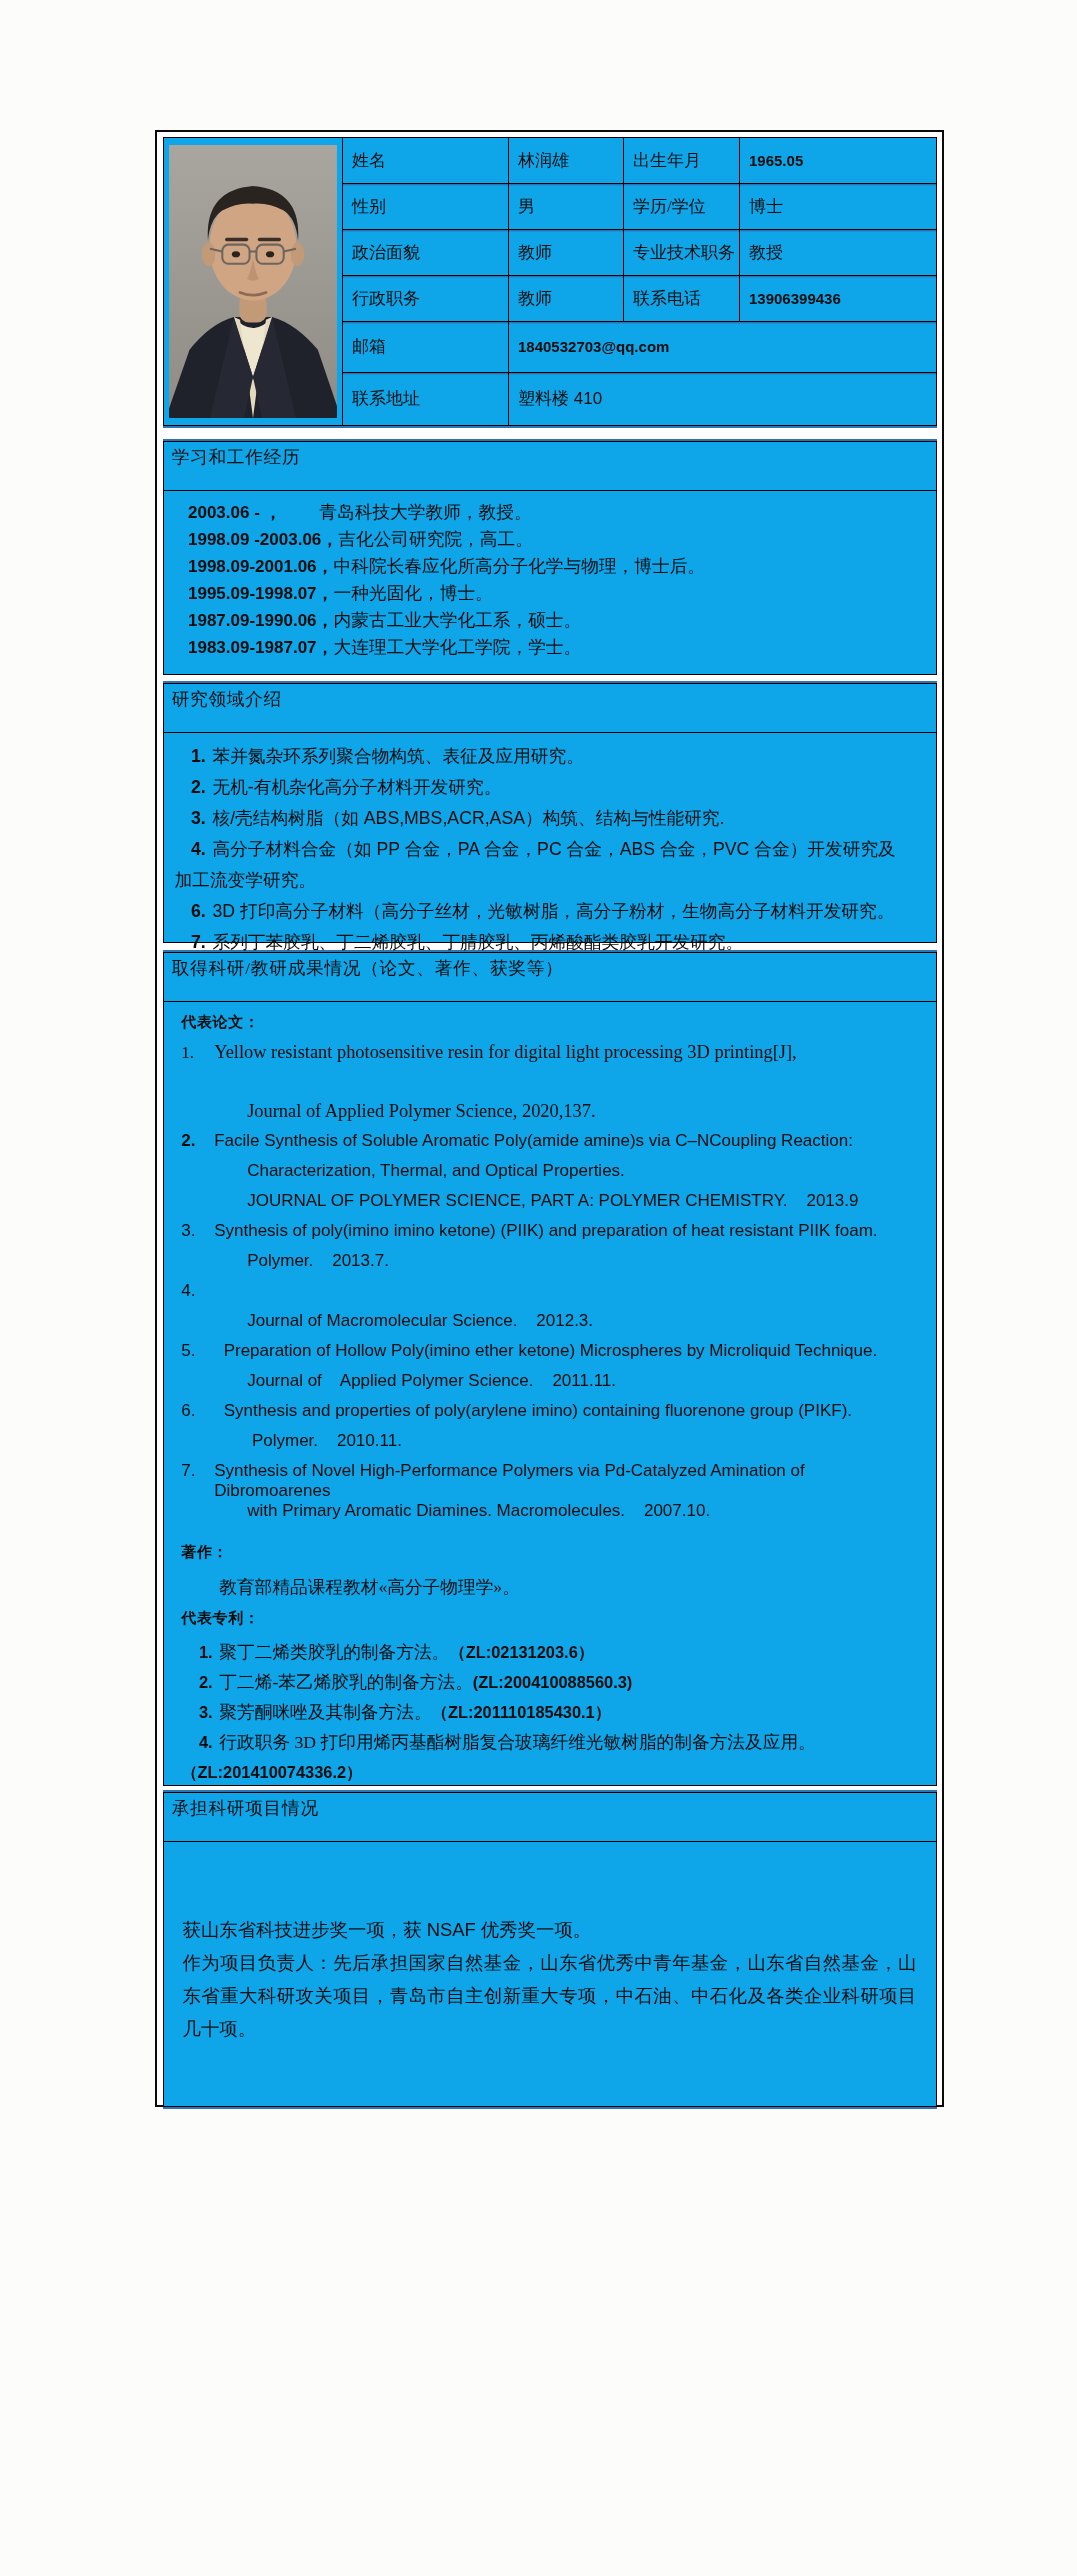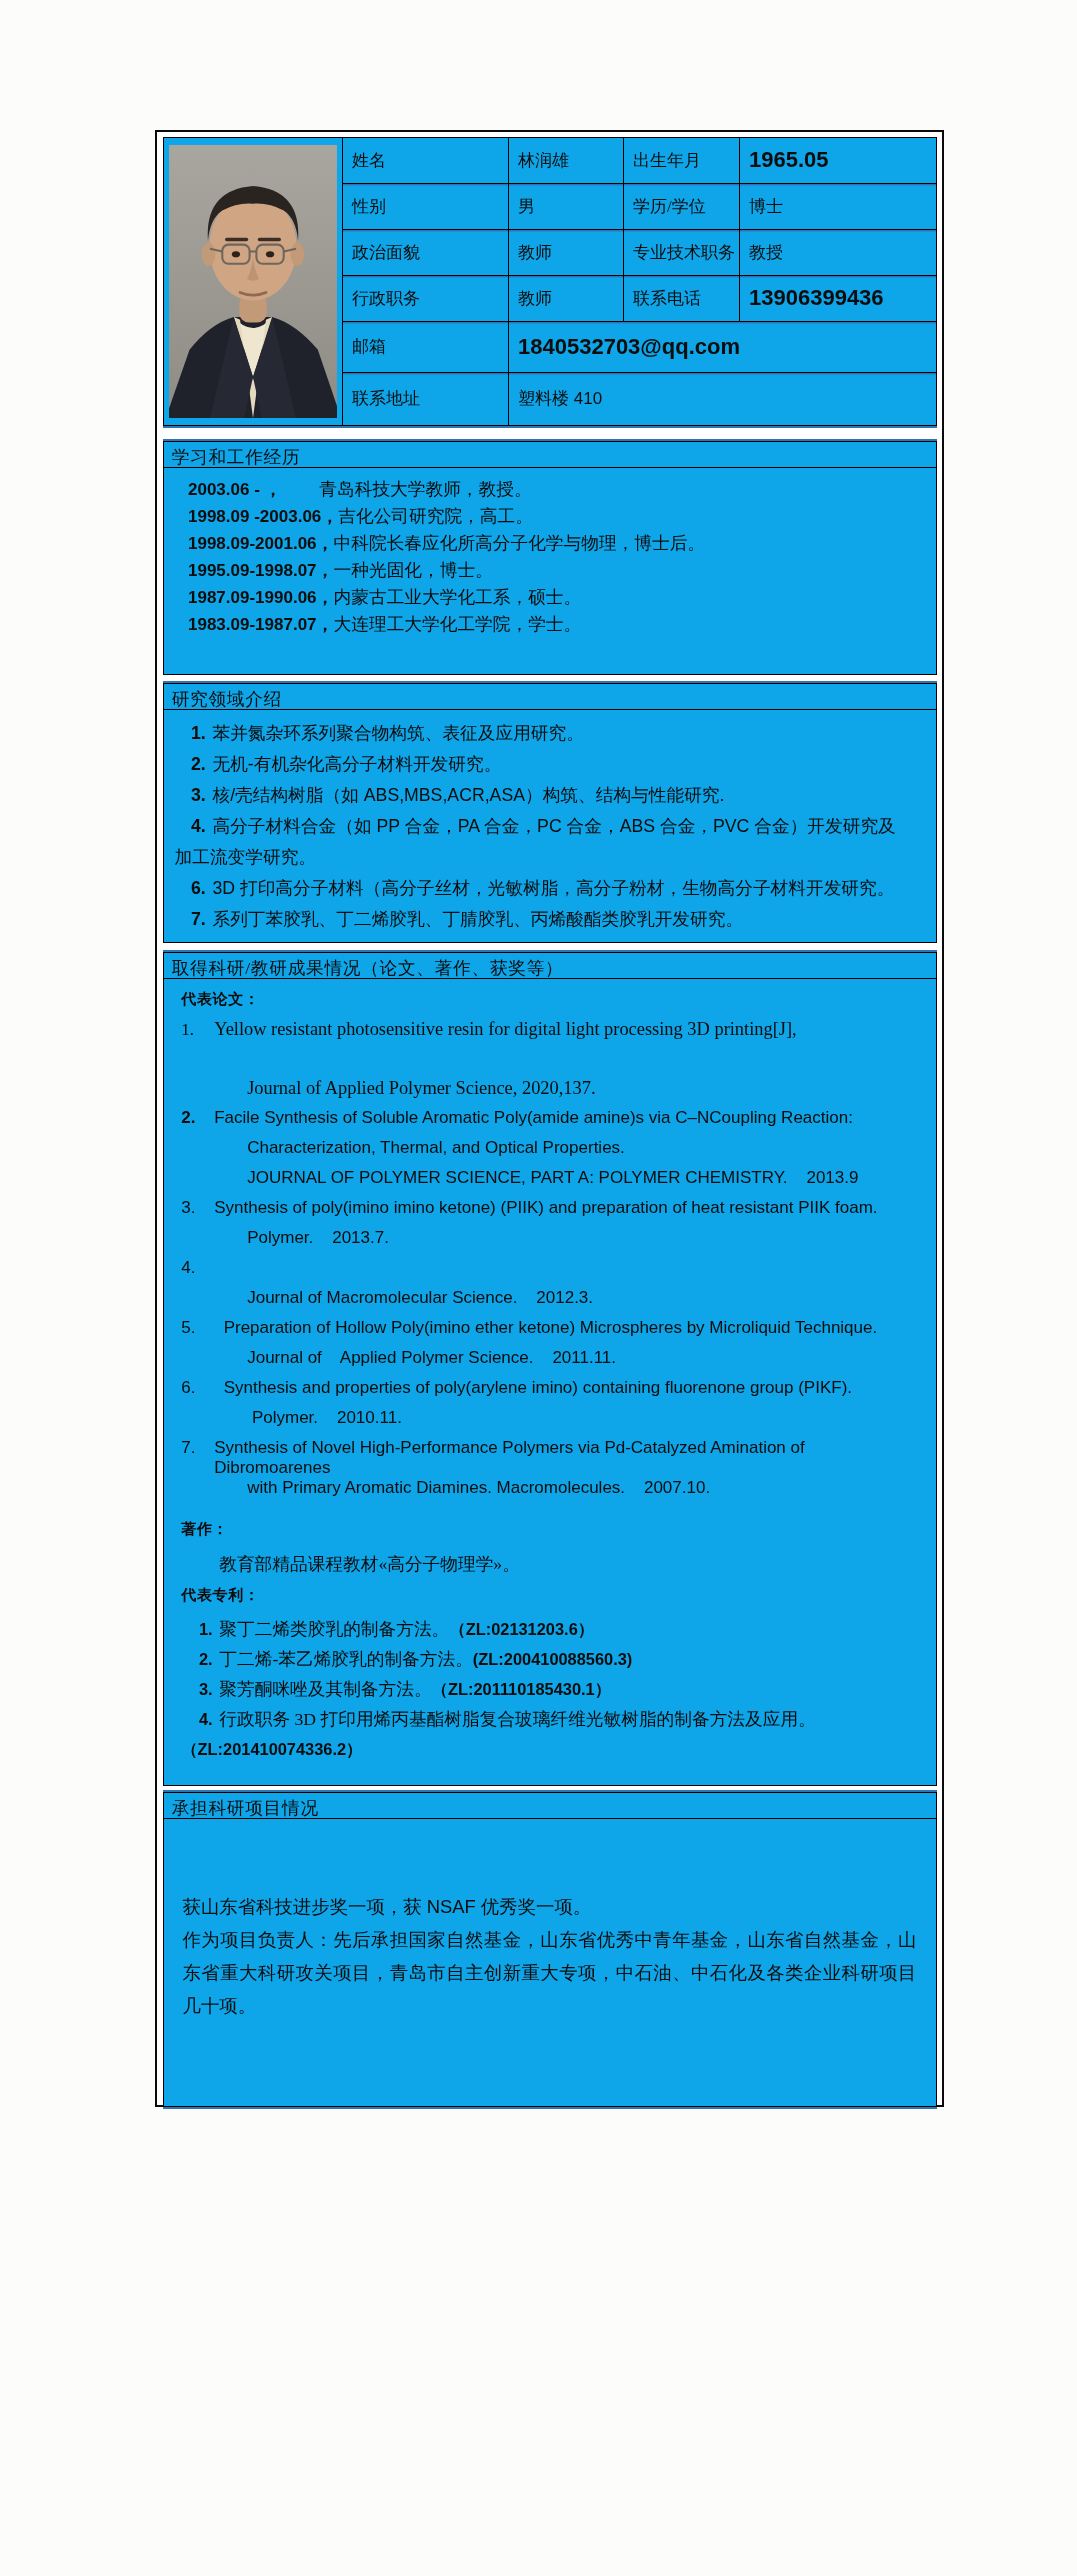--- a/index.html
+++ b/index.html
@@ -26,28 +26,28 @@
     height:289px;margin-bottom:15px;
     display:grid;
     grid-template-columns:179px 166px 115px 116px 1fr;
     grid-template-rows:46px 46px 46px 46px 51px 1fr;
   }
   .cell{padding:0 0 0 9.5px;display:flex;align-items:center;font-size:17px;}
   .br{border-right:1.4px solid #000;}
   .bb{border-bottom:1.4px solid #000;box-shadow:0 1.4px 0 0 var(--blue);}
   .lab{font-family:"Liberation Serif",serif;}
   .val{font-family:"Liberation Sans",sans-serif;}
-  .val.num{font-weight:600;font-size:22px;}
+  .val.num{font-weight:600;font-size:15px;}
   .photo-cell{grid-row:1/7;grid-column:1;border-right:1.4px solid #000;display:flex;align-items:center;justify-content:center;}
   .photo{width:168px;height:273px;display:block;}
   .span3{grid-column:3/6;}
 
   
   .sec-head{
-    height:26px;line-height:31px;border-bottom:1.4px solid #000;
+    height:49px;line-height:31px;border-bottom:1.4px solid #000;
     font-size:17.7px;padding-left:8.2px;letter-spacing:0.7px;
   }
   .sec-body{position:relative;}
 
   
   .experience{height:234px;margin-bottom:8.2px;}
   .experience .sec-body{padding:8.2px 6.8px 0 24.5px;}
   .exp-line{font-size:17.7px;line-height:27px;white-space:pre-wrap;}
   .exp-date{font-family:"Liberation Sans",sans-serif;font-size:17px;font-weight:600;}
   .exp-text{font-family:"Liberation Serif",serif;}

